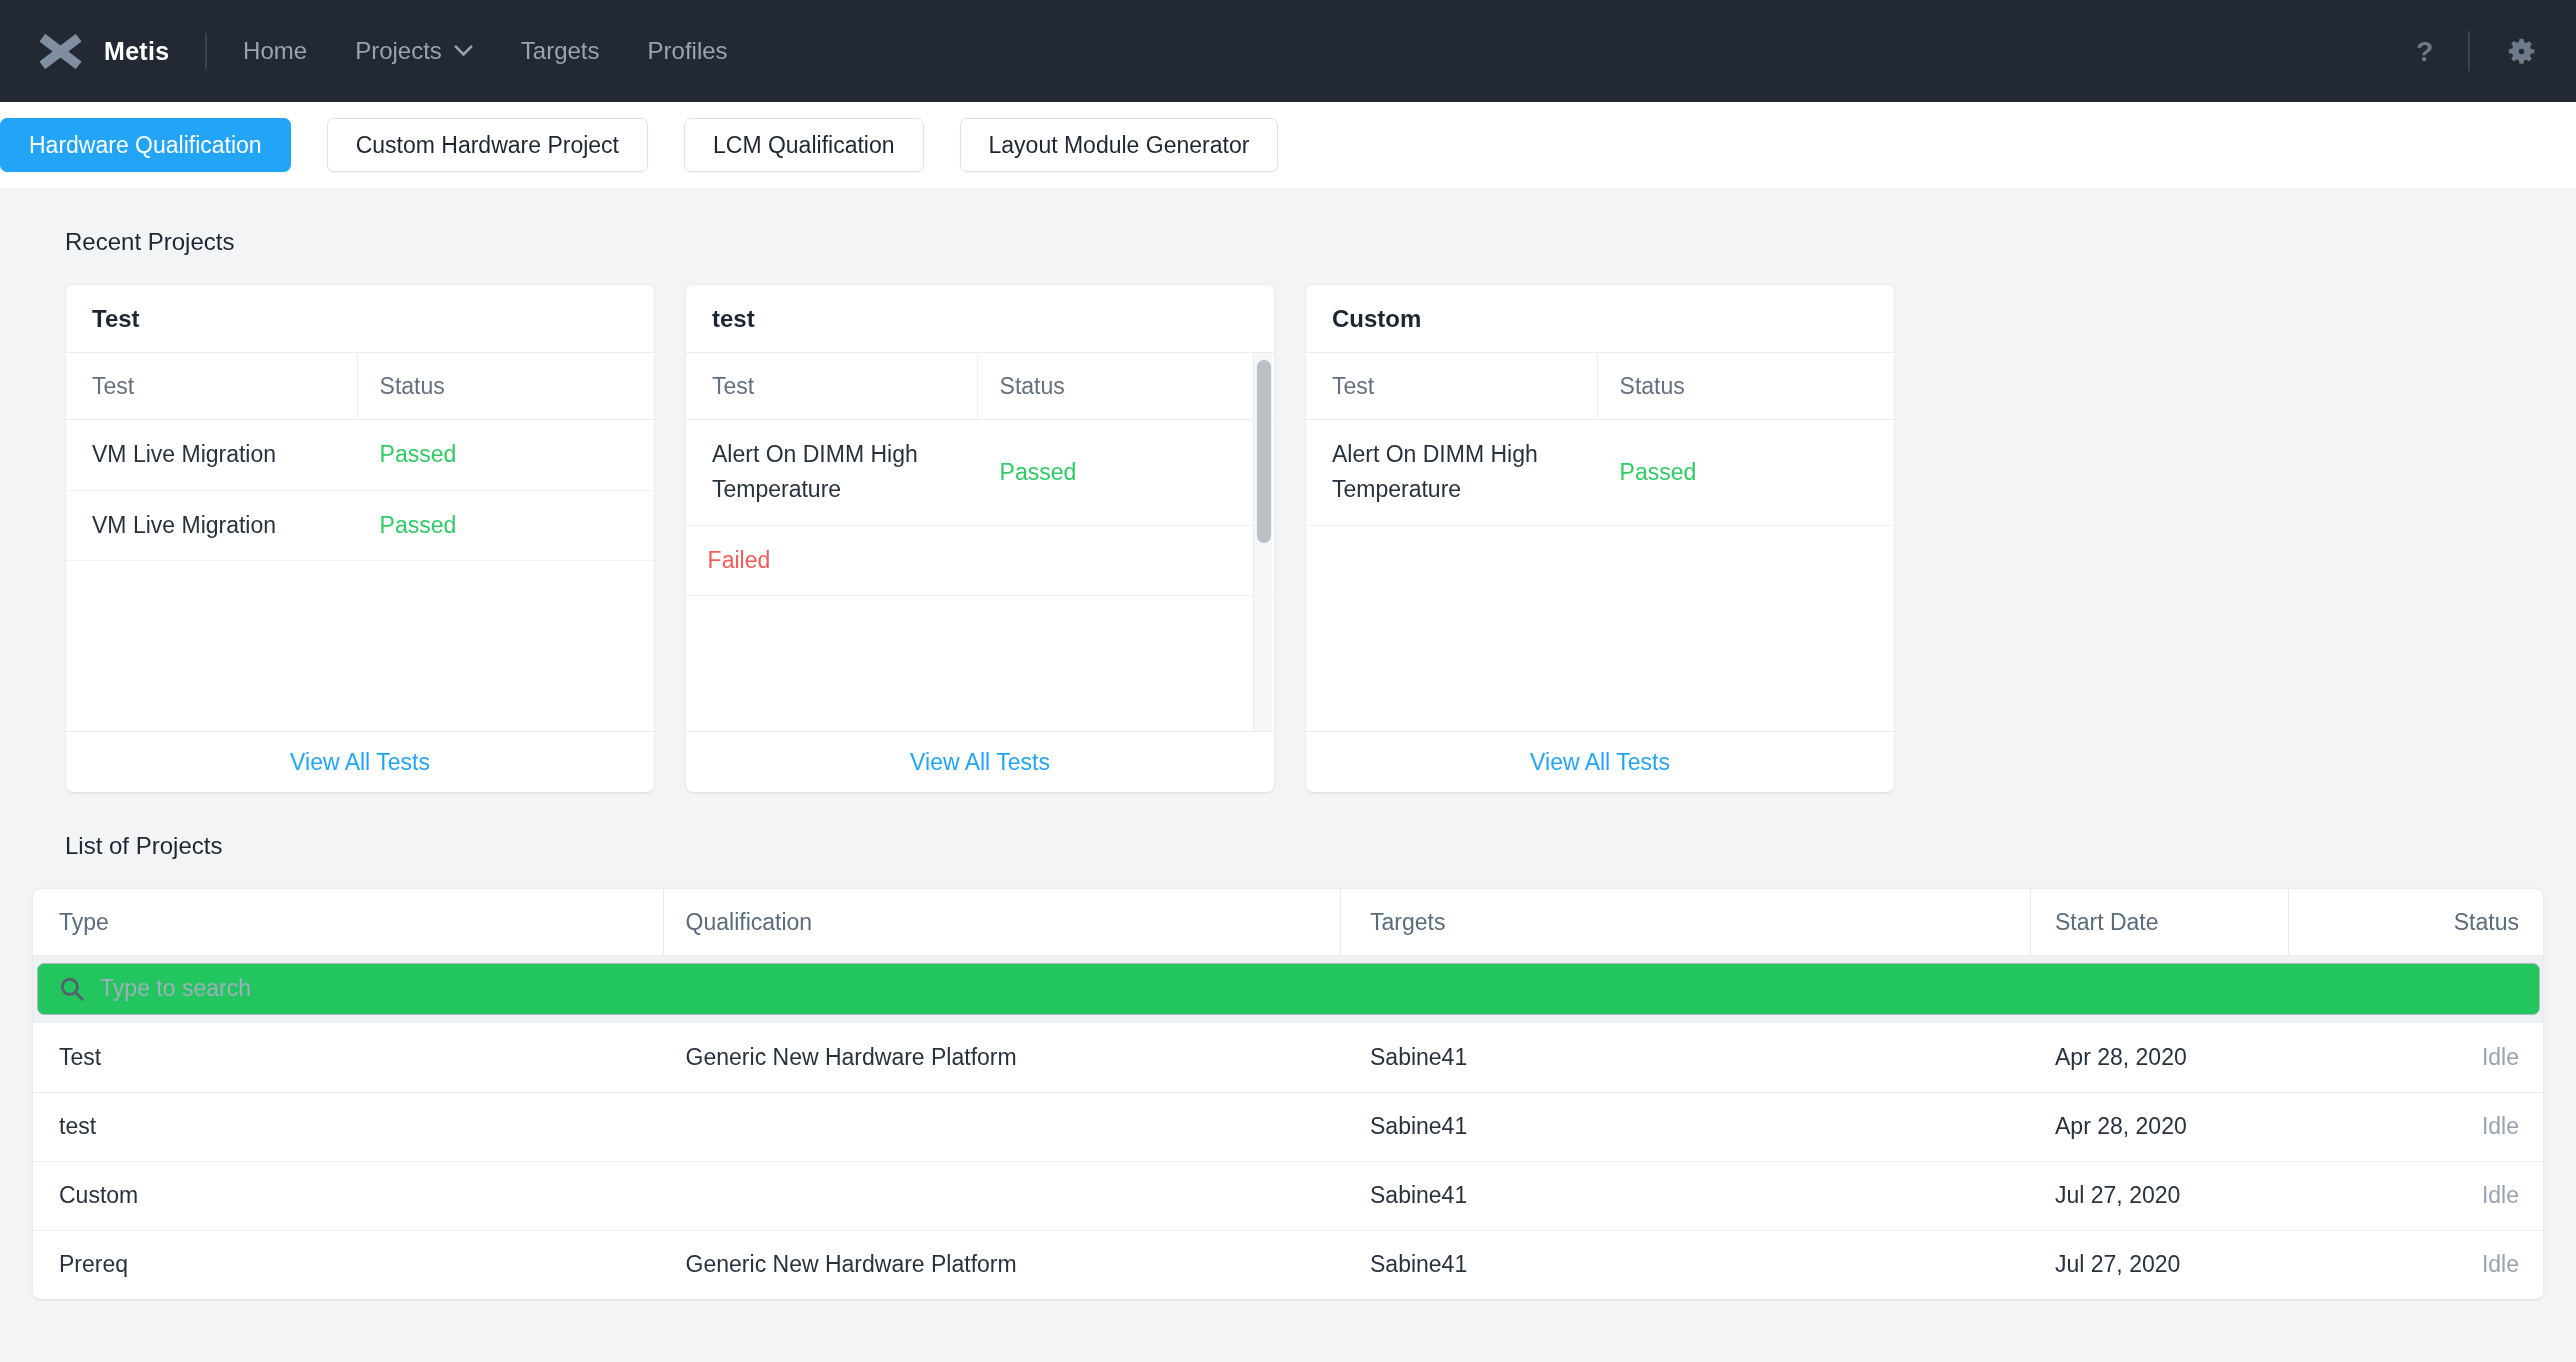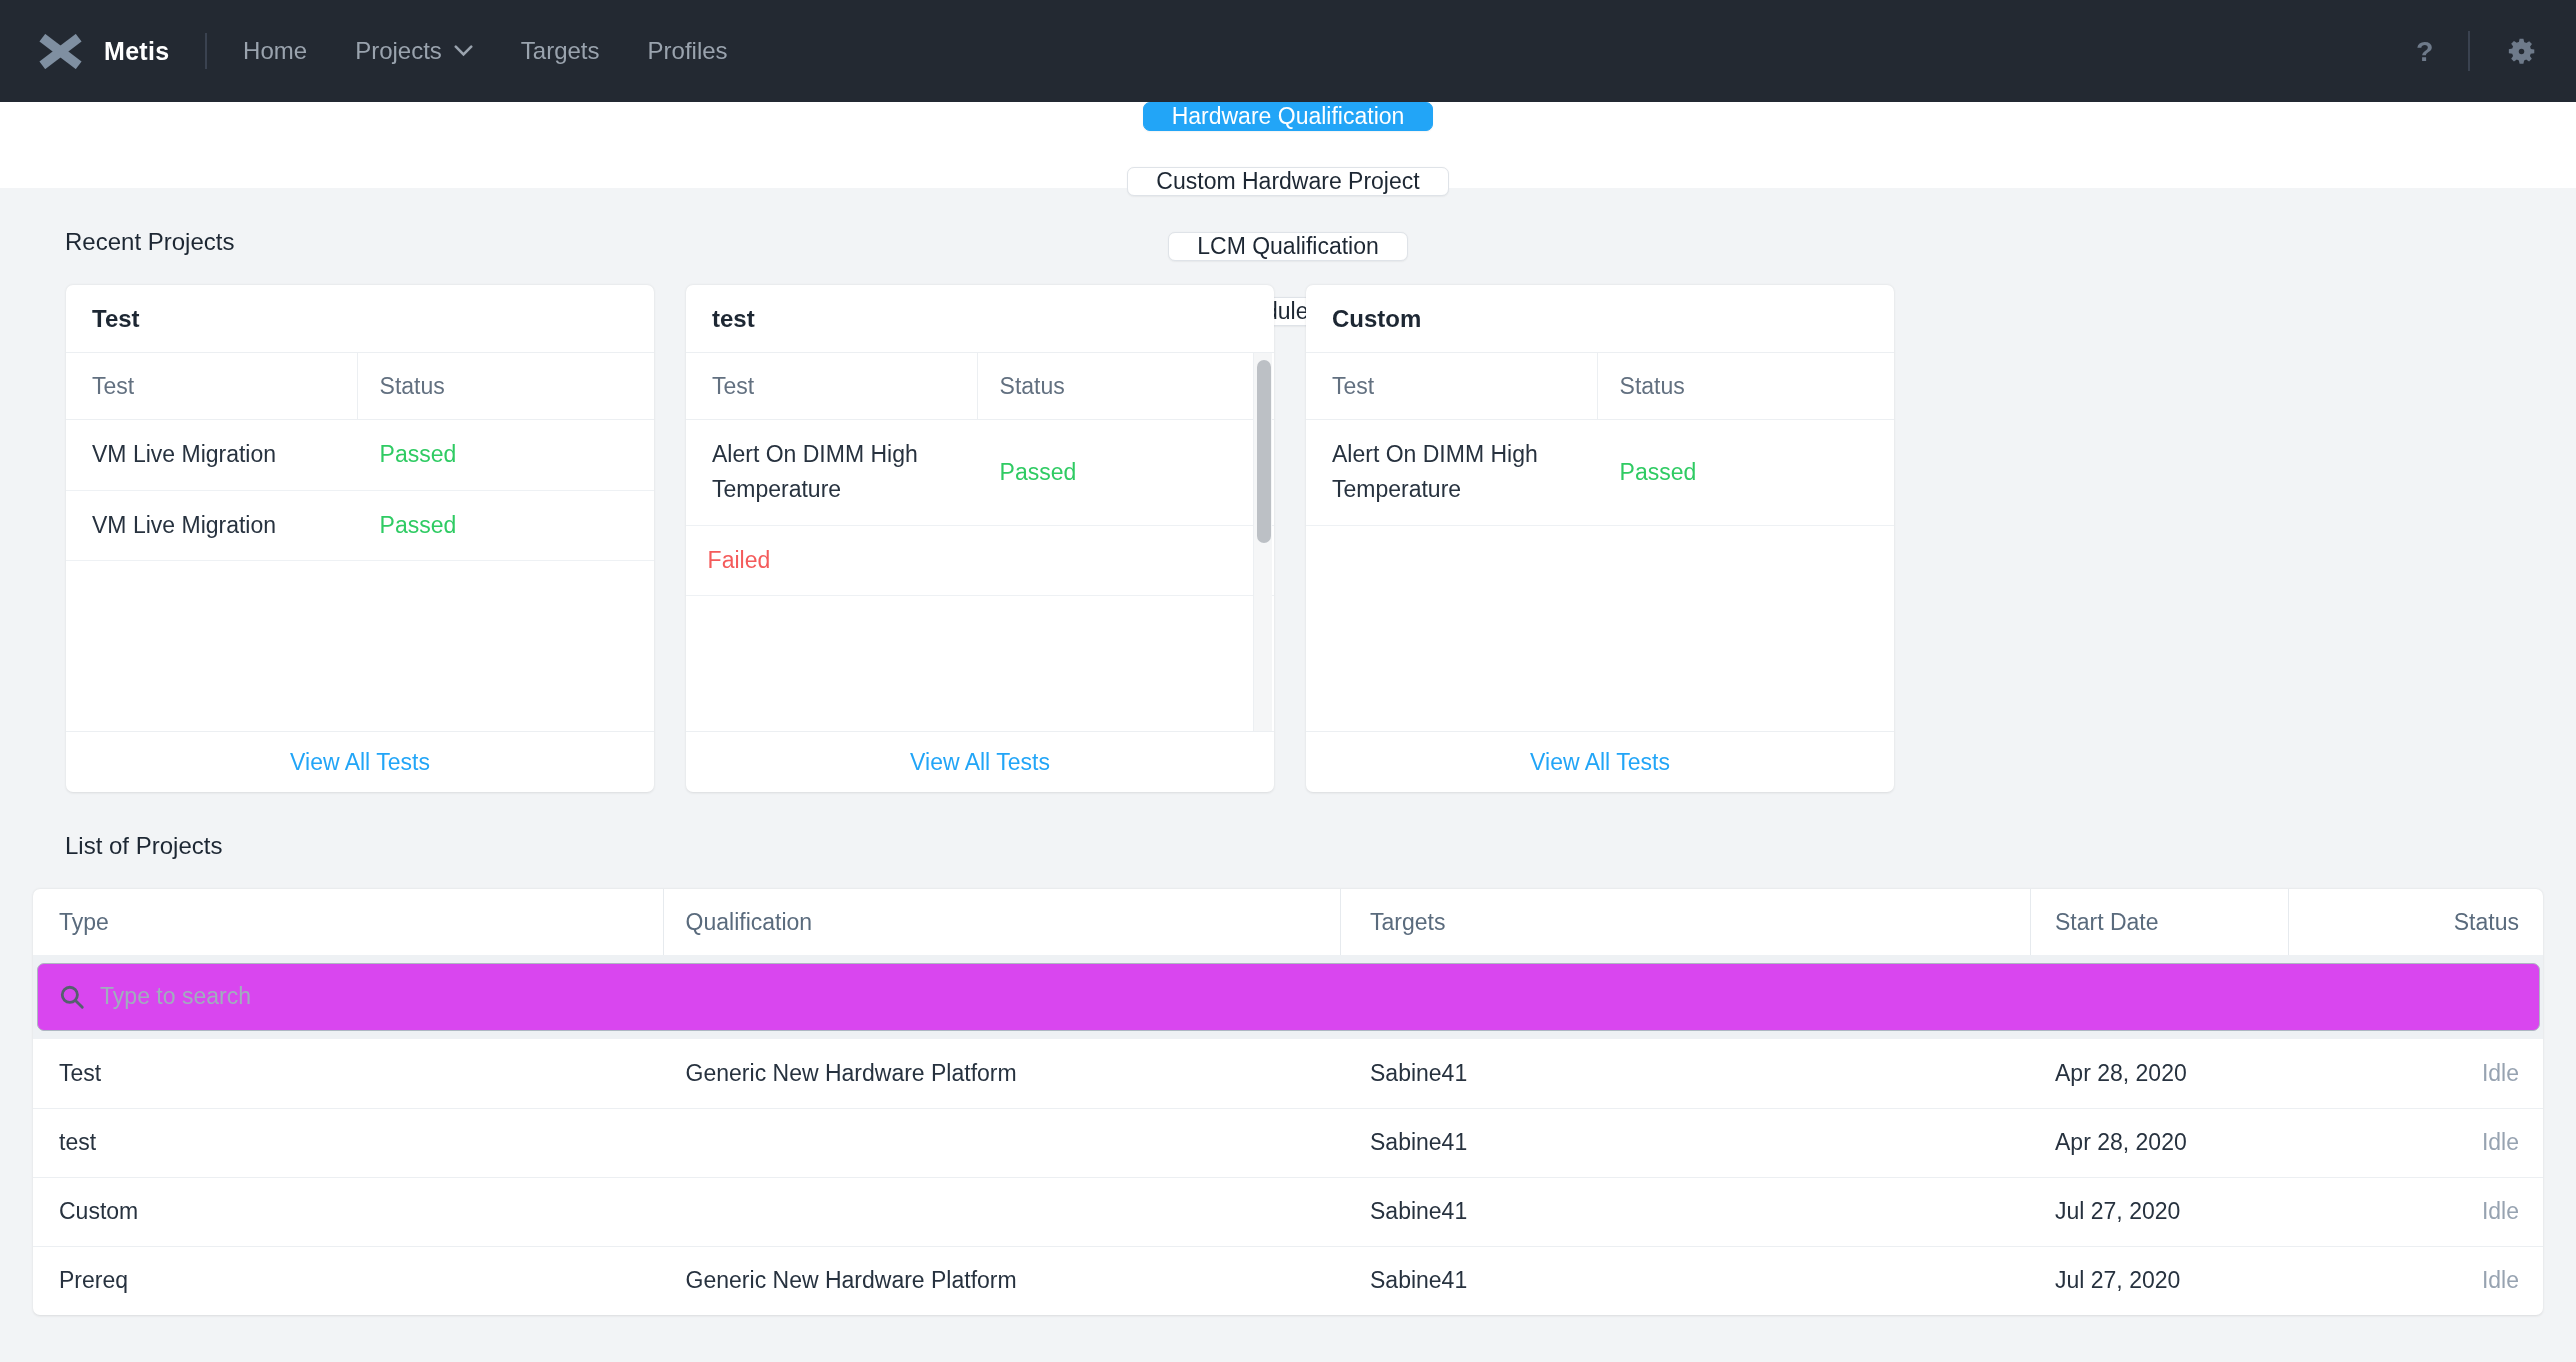--- a/index.html
+++ b/index.html
@@ -14,21 +14,21 @@
   .nav-divider { width:1.7px; height:36px; background:#3a4250; margin:0 36px; }
   .nav-items { display:flex; align-items:center; gap:48px; list-style:none; }
   .nav-item { font-size:24px; color:#9aa3ae; cursor:pointer; display:flex; align-items:center; gap:12px; }
   .nav-right { margin-left:auto; display:flex; align-items:center; }
   .help-glyph { font-size:28.5px; font-weight:bold; color:#6e7a8a; cursor:pointer; }
   .nav-right .nav-divider { margin:0 35px; height:40px; }
   .gear-svg { width:33px; height:33px; cursor:pointer; }
 
   
   .filter-bar { height:86px; background:#ffffff; display:flex; align-items:center;
-    gap:36px;flex-direction:column; }
+    gap:36px; }
   .filter-btn { height:54px; padding:0 28px; font-size:23px; border-radius:7px;
     background:#ffffff; border:1.7px solid #dfe3e8; color:#1d2733; cursor:pointer;
     font-family:"Liberation Sans", sans-serif; box-shadow:0 0.9px 1.7px rgba(0,0,0,.05); }
   .filter-btn.active { background:var(--accent); border-color:var(--accent); color:#ffffff; }
 
   
   .page { padding:0 33px; }
   .section-title { font-size:24px; font-weight:normal; color:#1d2733; padding:40px 0 29px 0;margin-left:32px; }
 
   
@@ -60,21 +60,21 @@
   .table-card { background:#ffffff; border-radius:7px; box-shadow:0 0.9px 2.6px rgba(0,0,0,.10);
     margin-bottom:31px; overflow:hidden; }
   .thead { display:flex; height:66px; }
   .th { font-size:23px; color:#5a6b7d; display:flex; align-items:center; border-right:1.7px solid #e6eaee; }
   .th-name { width:631px; padding-left:26px; }
   .th-qual { width:677px; padding-left:21.6px; }
   .th-targets { width:690px; padding-left:29px; }
   .th-date { width:258px; padding-left:24px; }
   .th-status { flex:1; justify-content:flex-end; padding-right:24px; border-right:none; }
   .search-row { background:#eef1f4; padding:7.8px 3.5px; }
-  .search-box { height:68px; background:#d946ef; border:1.7px solid #aeb7c2; border-radius:7px;
+  .search-box { height:52px; background:#22c55e; border:1.7px solid #aeb7c2; border-radius:7px;
     display:flex; align-items:center; padding-left:21px; }
   .search-icon-svg { width:26px; height:26px; margin-right:15.6px; flex:none; }
   .search-input { border:none; outline:none; flex:1; font-size:23px; color:#27323f;
     font-family:"Liberation Sans", sans-serif; background:transparent; height:100%; }
   .search-input::placeholder { color:#a0aebd; }
   .row { display:flex; height:69px; align-items:center; border-top:1.7px solid #eceff2; cursor:pointer; }
   .row:first-child { border-top:none; }
   .cell { font-size:23px; color:#27323f; }
   .c-name { width:631px; padding-left:26px; }
   .c-qual { width:677px; padding-left:21.6px; }

